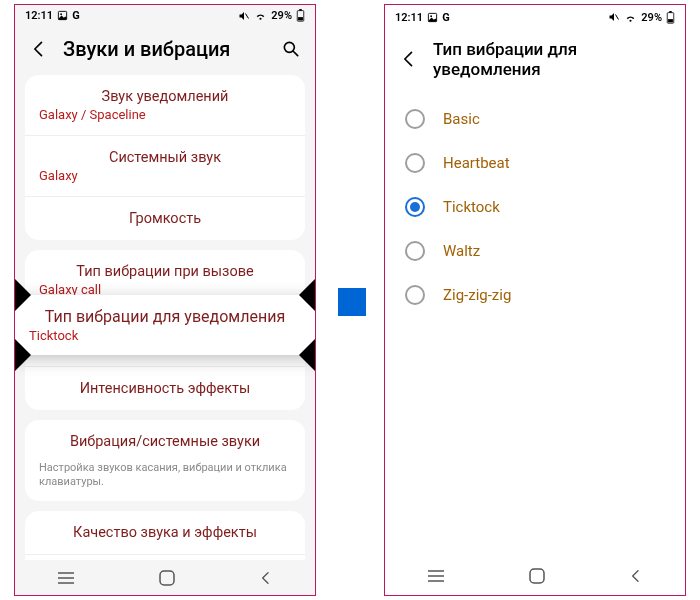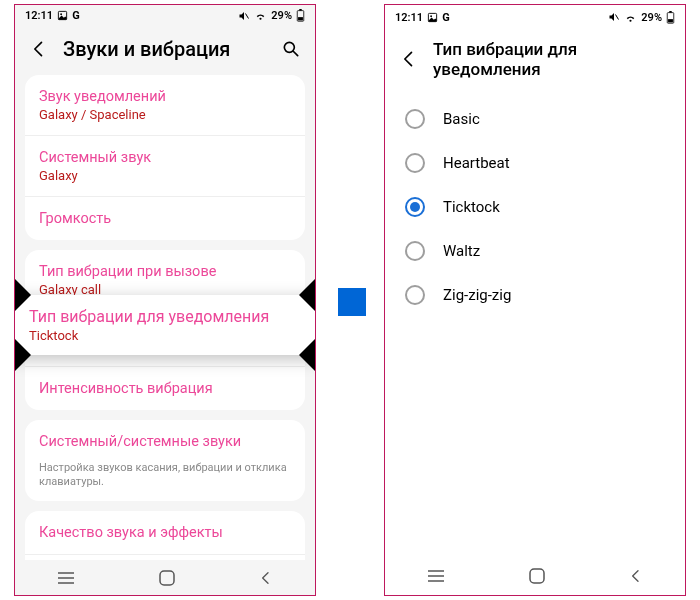--- a/index.html
+++ b/index.html
@@ -49,21 +49,21 @@
   .list { padding: 0 10px 0 10px; overflow:hidden; }
   .card {
     background:#fff; border-radius:14px;
     margin-bottom: 10px;
   }
   .row {
     padding: 13px 14px;
     border-top: 1px solid #eee;
   }
   .row:first-child { border-top:none; }
-  .row-title { font-size:14.5px; color:#ec4899; }
+  .row-title { font-size:14.5px; color:#7f1d1d;text-align:center; }
   .row-sub   { font-size:13px; color:#b91c1c; margin-top:2px; }
   .row-desc  { font-size:11px; color:#8a8a8a; margin-top:11px; line-height:1.25; }
 
   
   .popout {
     position:absolute;
     left:-6px; right:-6px;
     background:#fff;
     box-shadow: 0 4px 16px rgba(0,0,0,.25);
     padding: 12px 20px 12px 20px;
@@ -81,21 +81,21 @@
   .wedge-bot-l { left:0; bottom:-22px; border-left:22px solid #000; border-right:none; }
   .wedge-bot-r { right:0; bottom:-22px; border-right:22px solid #000; border-left:none; }
 
   
   .radio-list { padding: 4px 0; }
   .radio-row {
     display:flex; align-items:center;
     gap: 18px;
     padding: 12px 20px;
   }
-  .radio-label { font-size:15px; color:#000000; }
+  .radio-label { font-size:15px; color:#a16207; }
   .radio {
     width:20px; height:20px; border-radius:50%;
     border: 2px solid #9e9e9e;
     position:relative; flex-shrink:0;
   }
   .radio.checked { border-color:#1a6fd6; }
   .radio.checked::after {
     content:""; position:absolute; left:3px; top:3px;
     width:10px; height:10px; border-radius:50%;
     background:#1a6fd6;
@@ -189,27 +189,27 @@
       </div>
     </div>
 
     <div class="card" style="position:relative;">
       <div class="row">
         <div class="row-title">Тип вибрации при вызове</div>
         <div class="row-sub">Galaxy call</div>
       </div>
       <div class="row" style="height:56px;"></div>
       <div class="row">
-        <div class="row-title">Интенсивность вибрация</div>
+        <div class="row-title">Интенсивность эффекты</div>
       </div>
     </div>
 
     <div class="card">
       <div class="row">
-        <div class="row-title">Системный/системные звуки</div>
+        <div class="row-title">Вибрация/системные звуки</div>
         <div class="row-desc">Настройка звуков касания, вибрации и отклика клавиатуры.</div>
       </div>
     </div>
 
     <div class="card">
       <div class="row">
         <div class="row-title">Качество звука и эффекты</div>
       </div>
       <div class="row">
         <div class="row-title">Раздельный вывод звука</div>

